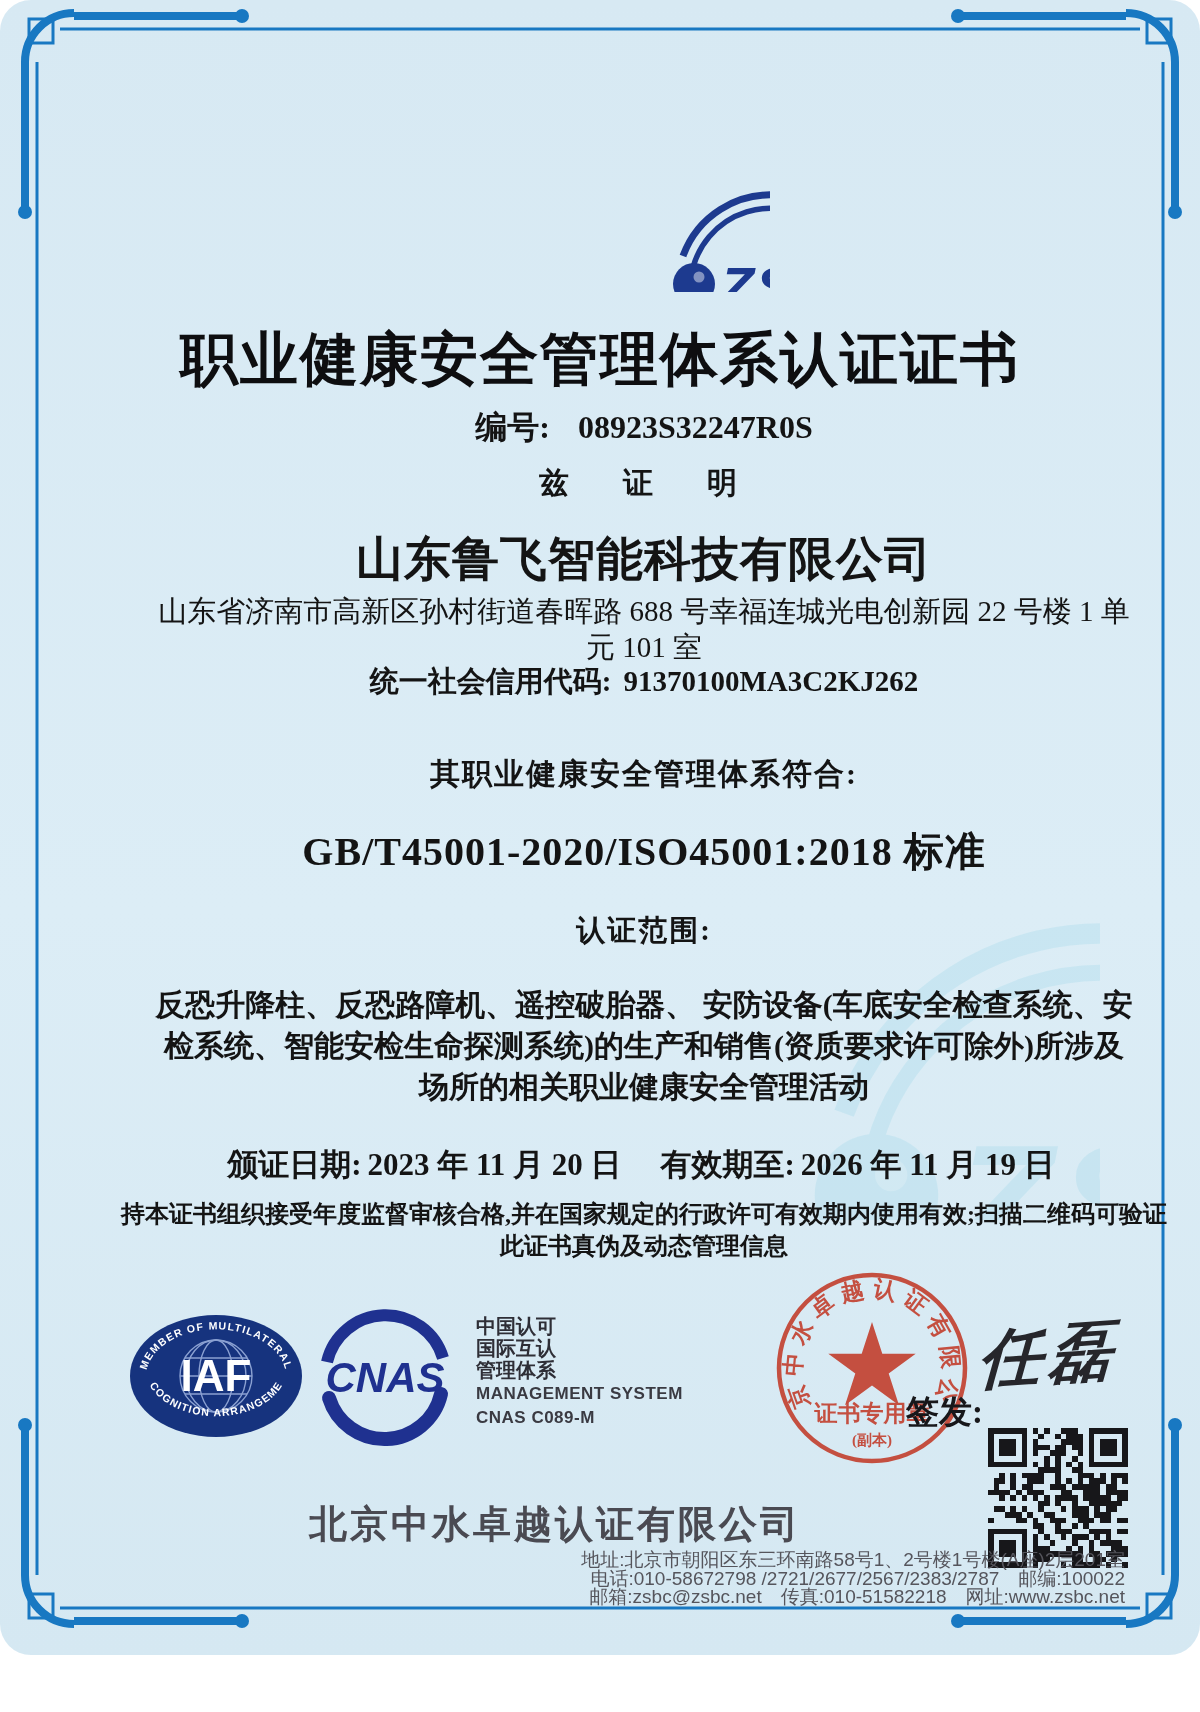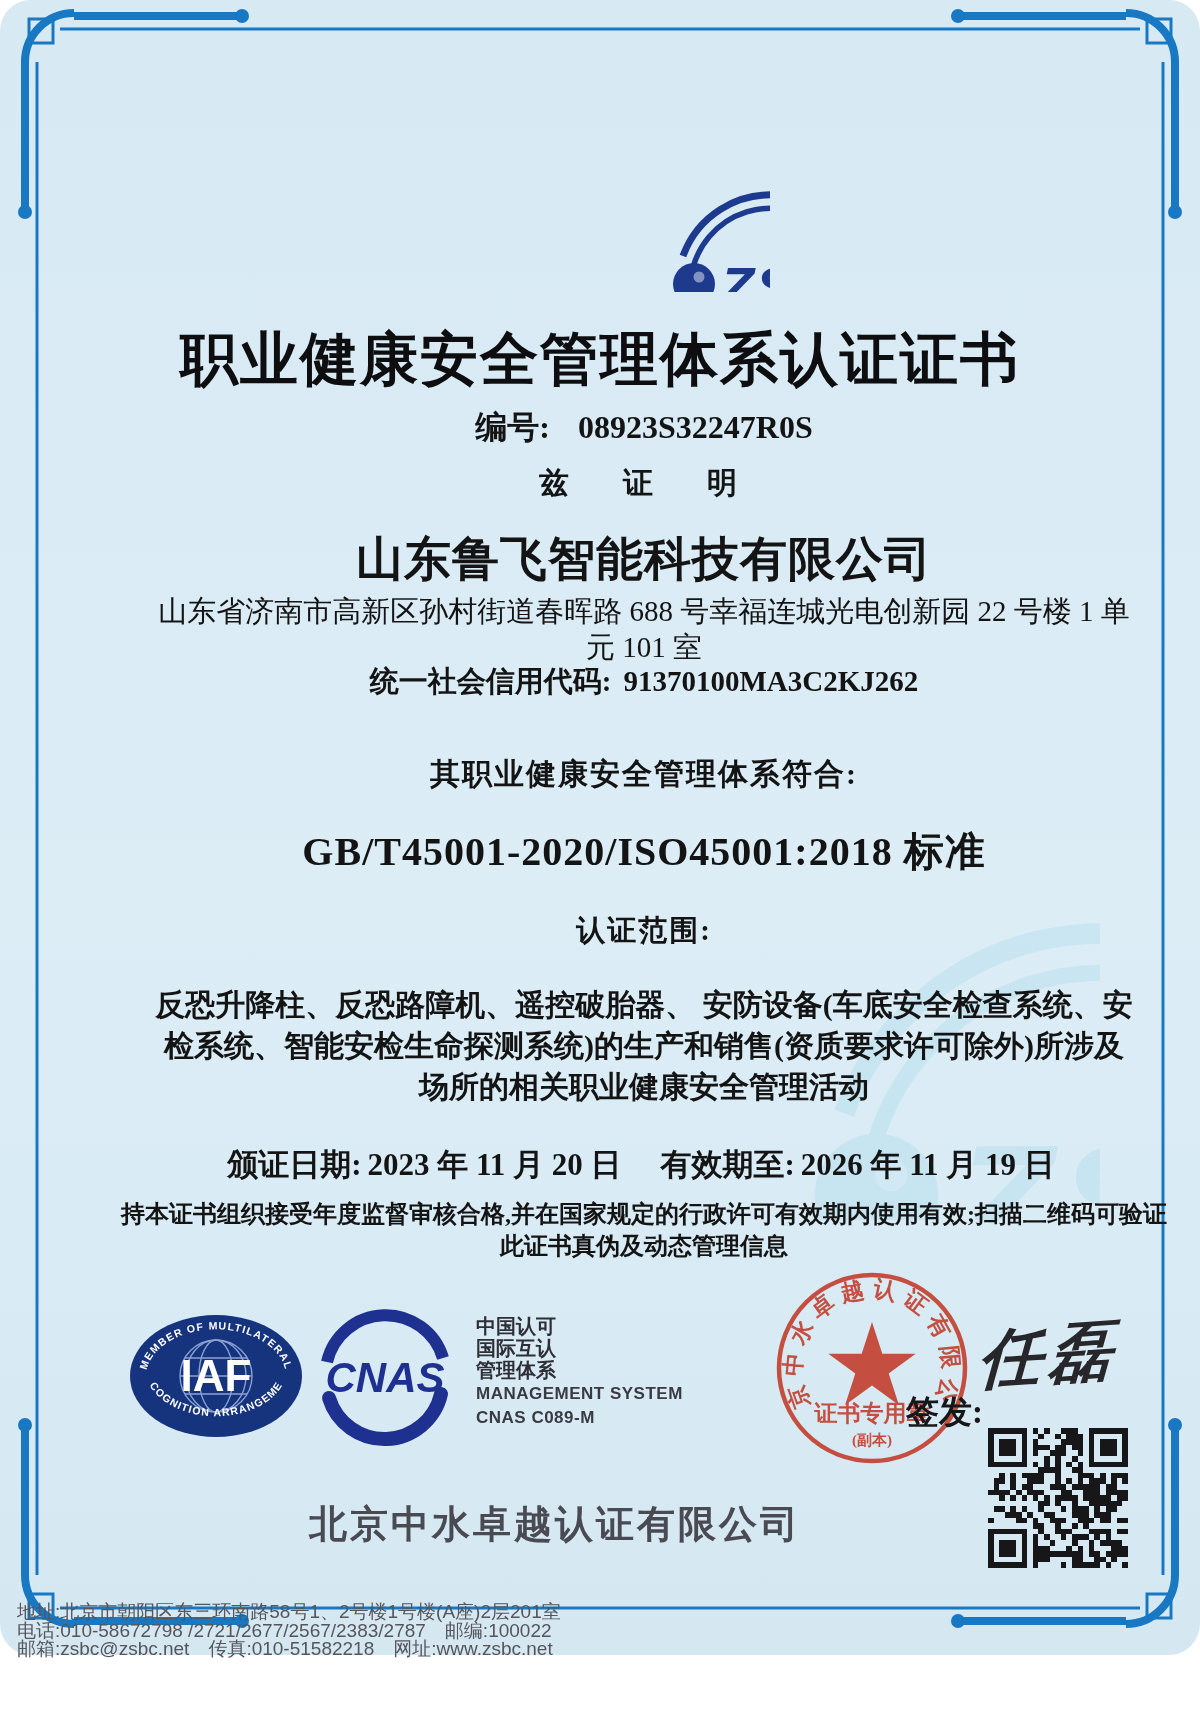--- a/index.html
+++ b/index.html
@@ -38,22 +38,22 @@
   .accr{left:476px;top:1315px;width:230px;font-family:"Liberation Sans","DejaVu Sans",sans-serif;color:#2e2e36;}
   .accr .zh{font-size:20px;line-height:22px;font-weight:600;}
   .accr .en{font-size:17px;line-height:22px;font-weight:800;letter-spacing:.5px;margin-top:2px;color:#3a3a42;}
   
   .signlabel{left:906px;top:1354px;font-size:33px;font-weight:800;color:#17171a;z-index:6;margin-top:36px;}
   .signname{left:978px;top:1312px;font-size:64px;font-style:italic;font-weight:600;color:#26262b;
             transform:rotate(-4deg) skewX(-6deg);z-index:6;letter-spacing:6px;}
   
   .issuer{left:0;top:1499px;width:1110px;text-align:center;font-size:38px;font-weight:800;
           letter-spacing:3px;color:#4a4a52;font-family:"Liberation Sans","DejaVu Sans",sans-serif;}
-  .contact{left:0;top:1603px;width:1125px;text-align:left;font-size:19px;line-height:18.5px;
-           color:#55555c;font-family:"Liberation Sans","DejaVu Sans",sans-serif;padding-left:17px;}
+  .contact{left:0;top:1551px;width:1125px;text-align:right;font-size:19px;line-height:18.5px;
+           color:#55555c;font-family:"Liberation Sans","DejaVu Sans",sans-serif;}
   svg text{font-family:"Liberation Sans","DejaVu Sans",sans-serif;}
   .serifsvg{font-family:"Liberation Serif","DejaVu Serif",serif;}
   #qr{position:absolute;left:988px;top:1428px;width:140px;height:140px;}
 </style>
 </head>
 <body>
 
 <div id="page">
 <div id="paper">
 

